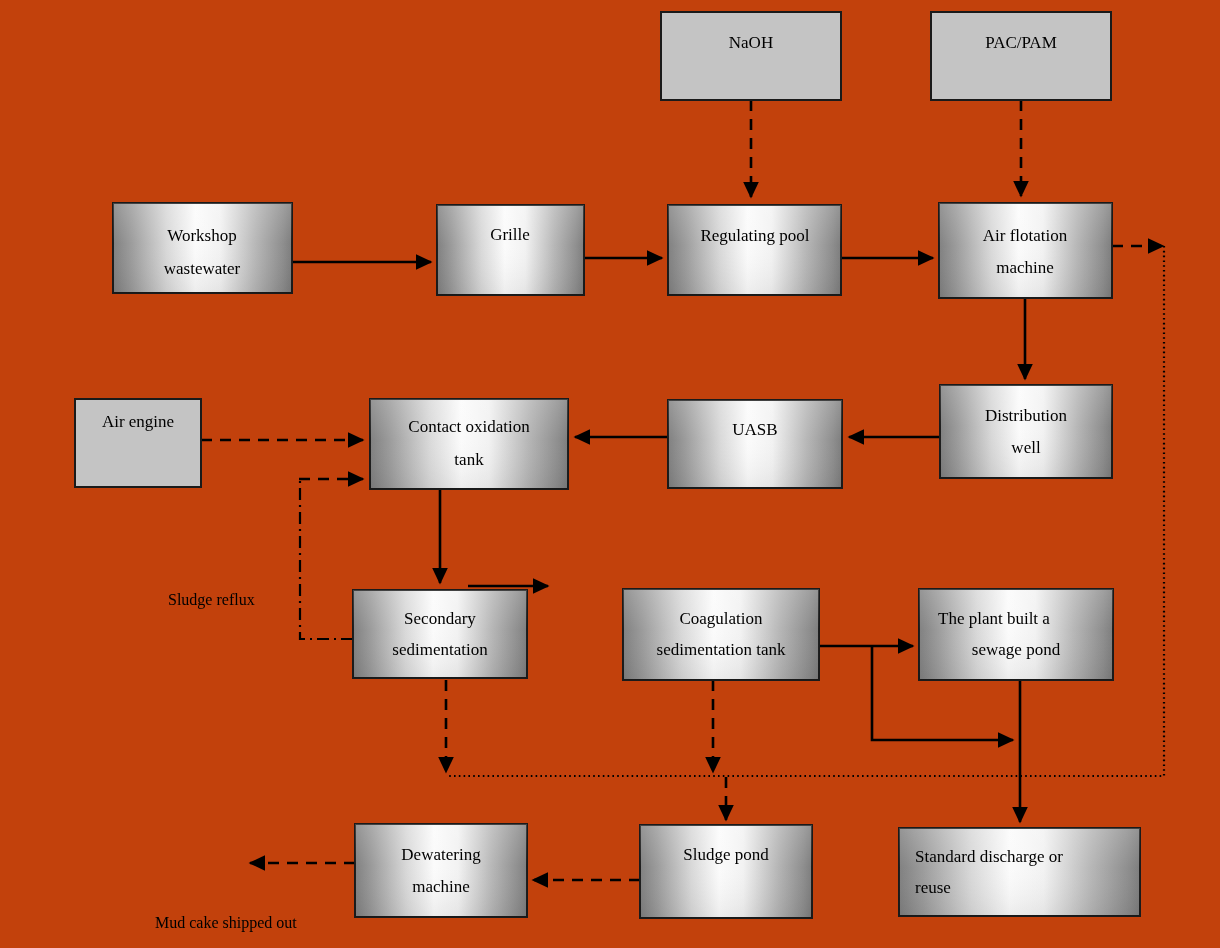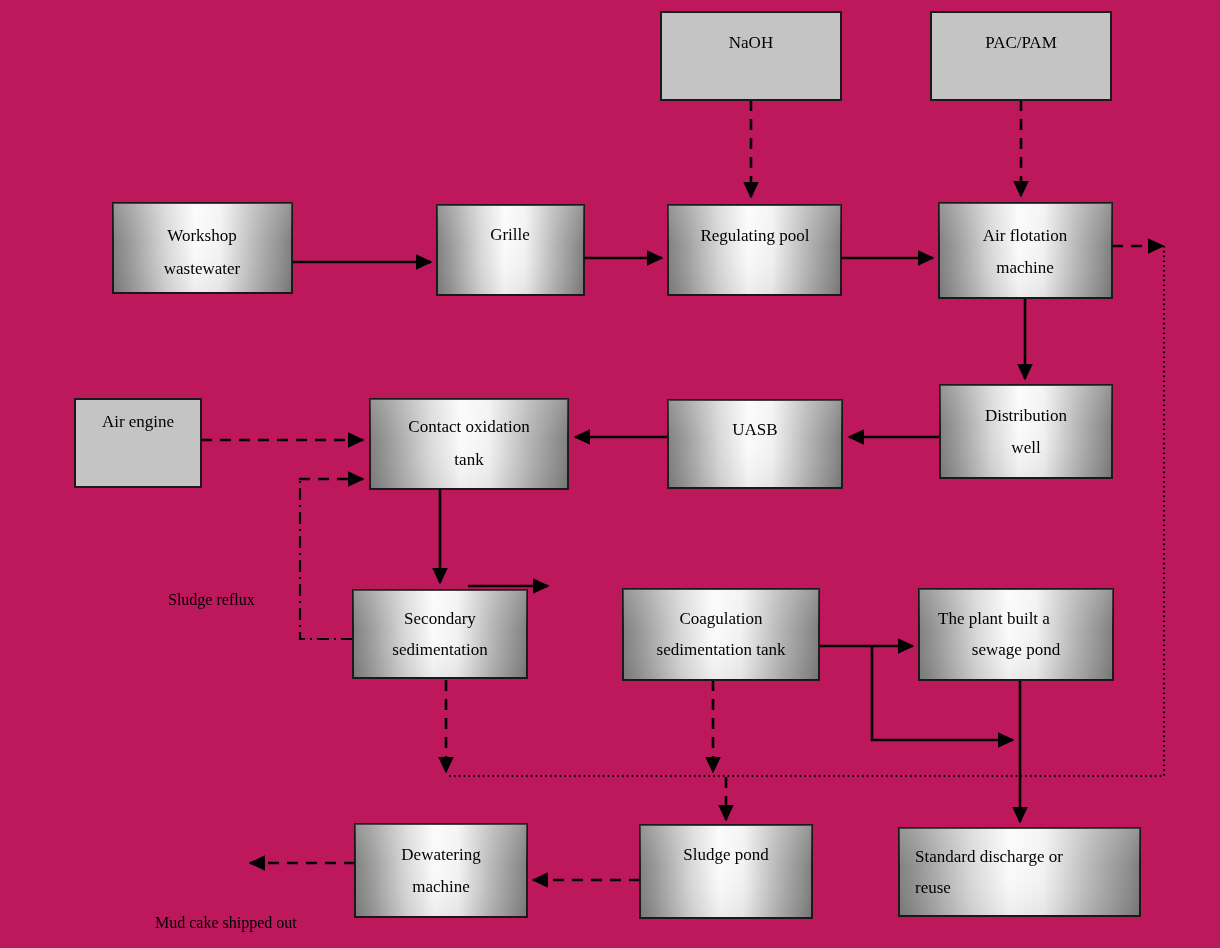--- a/index.html
+++ b/index.html
@@ -11,21 +11,21 @@
   body {
     width: 1220px;
     height: 948px;
     overflow: hidden;
     font-family: "Liberation Serif", "DejaVu Serif", serif;
   }
   #diagram-root {
     position: relative;
     width: 1220px;
     height: 948px;
-    background: #be185d;
+    background: #c2410c;
   }
   svg#flow-svg {
     position: absolute;
     top: 0;
     left: 0;
     width: 1220px;
     height: 948px;
     display: block;
   }
   .node-label {

